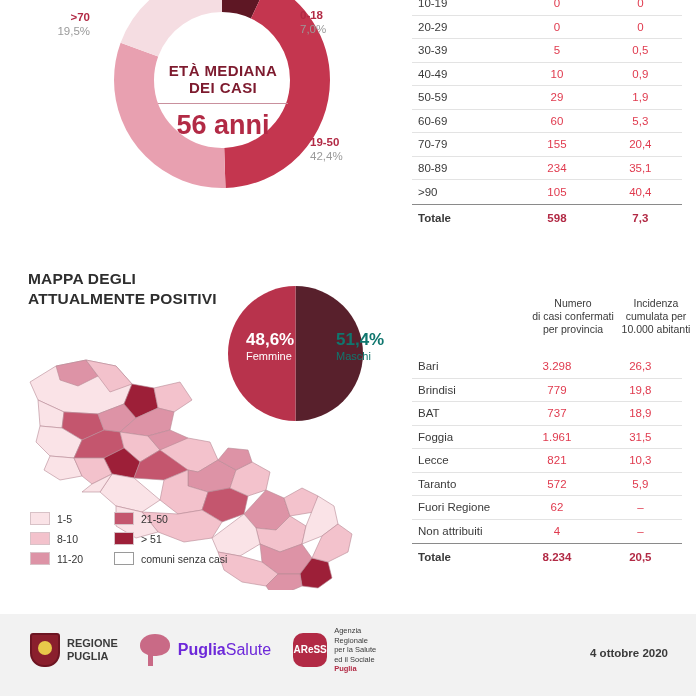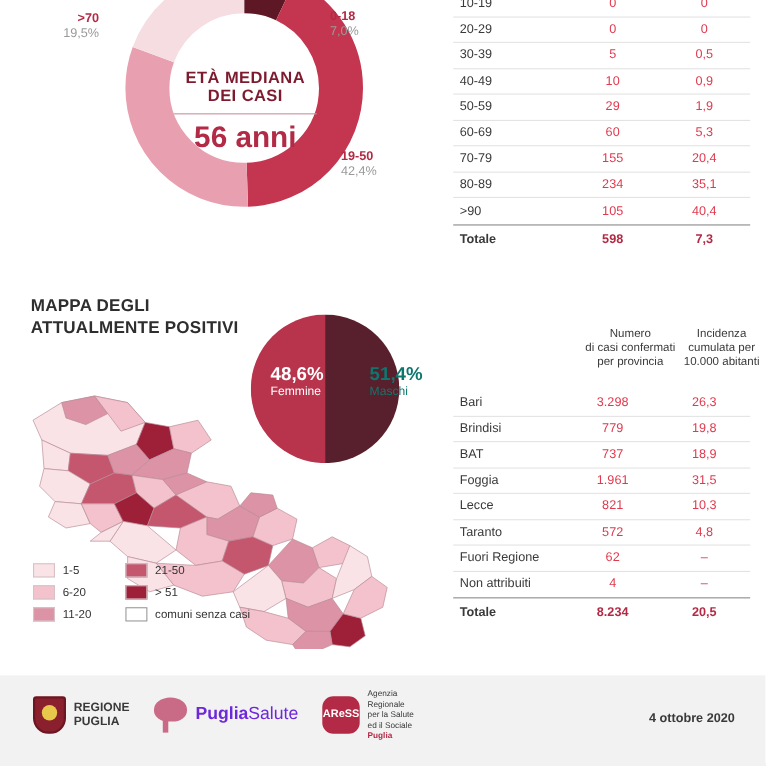--- a/index.html
+++ b/index.html
@@ -211,21 +211,21 @@
         <span>1-5</span>
       </div>
       <div class="cell">
         <span class="sw" style="background:#c4566e"></span>
         <span>21-50</span>
       </div>
     </div>
     <div class="row">
       <div class="cell">
         <span class="sw" style="background:#f3c2cc"></span>
-        <span>6-20</span>
+        <span>8-10</span>
       </div>
       <div class="cell">
         <span class="sw" style="background:#9d1f38"></span>
         <span>&gt; 51</span>
       </div>
     </div>
     <div class="row">
       <div class="cell">
         <span class="sw" style="background:#dd93a6"></span>
         <span>11-20</span>
@@ -323,21 +323,21 @@
       <div class="c3">31,5</div>
     </div>
     <div class="tr">
       <div class="c1">Lecce</div>
       <div class="c2">821</div>
       <div class="c3">10,3</div>
     </div>
     <div class="tr">
       <div class="c1">Taranto</div>
       <div class="c2">572</div>
-      <div class="c3">4,8</div>
+      <div class="c3">5,9</div>
     </div>
     <div class="tr">
       <div class="c1">Fuori Regione</div>
       <div class="c2">62</div>
       <div class="c3">–</div>
     </div>
     <div class="tr last">
       <div class="c1">Non attribuiti</div>
       <div class="c2">4</div>
       <div class="c3">–</div>

